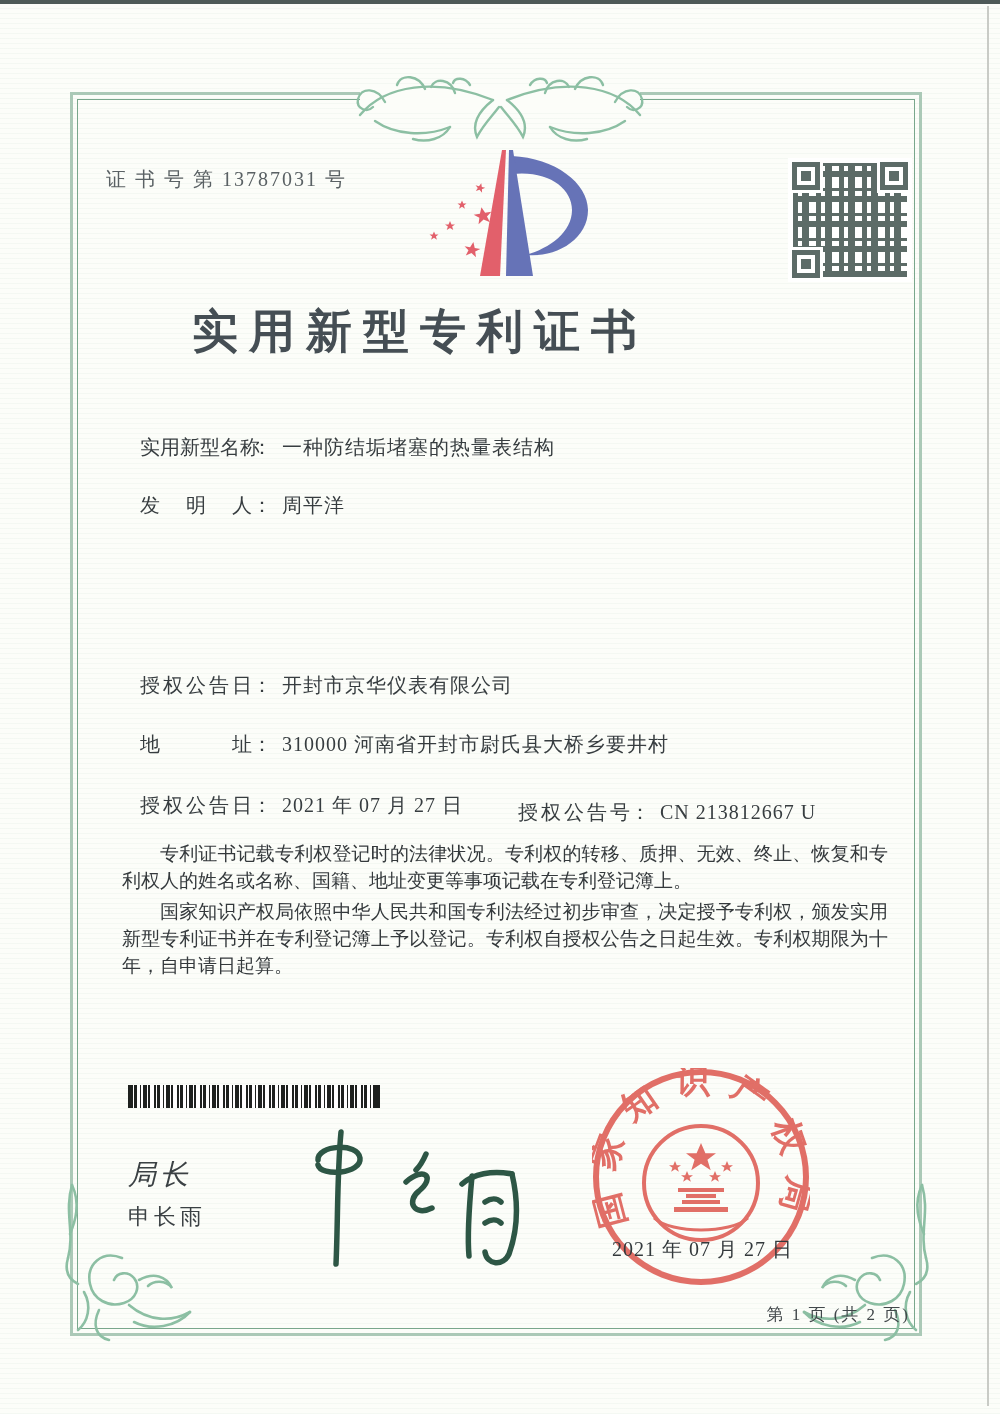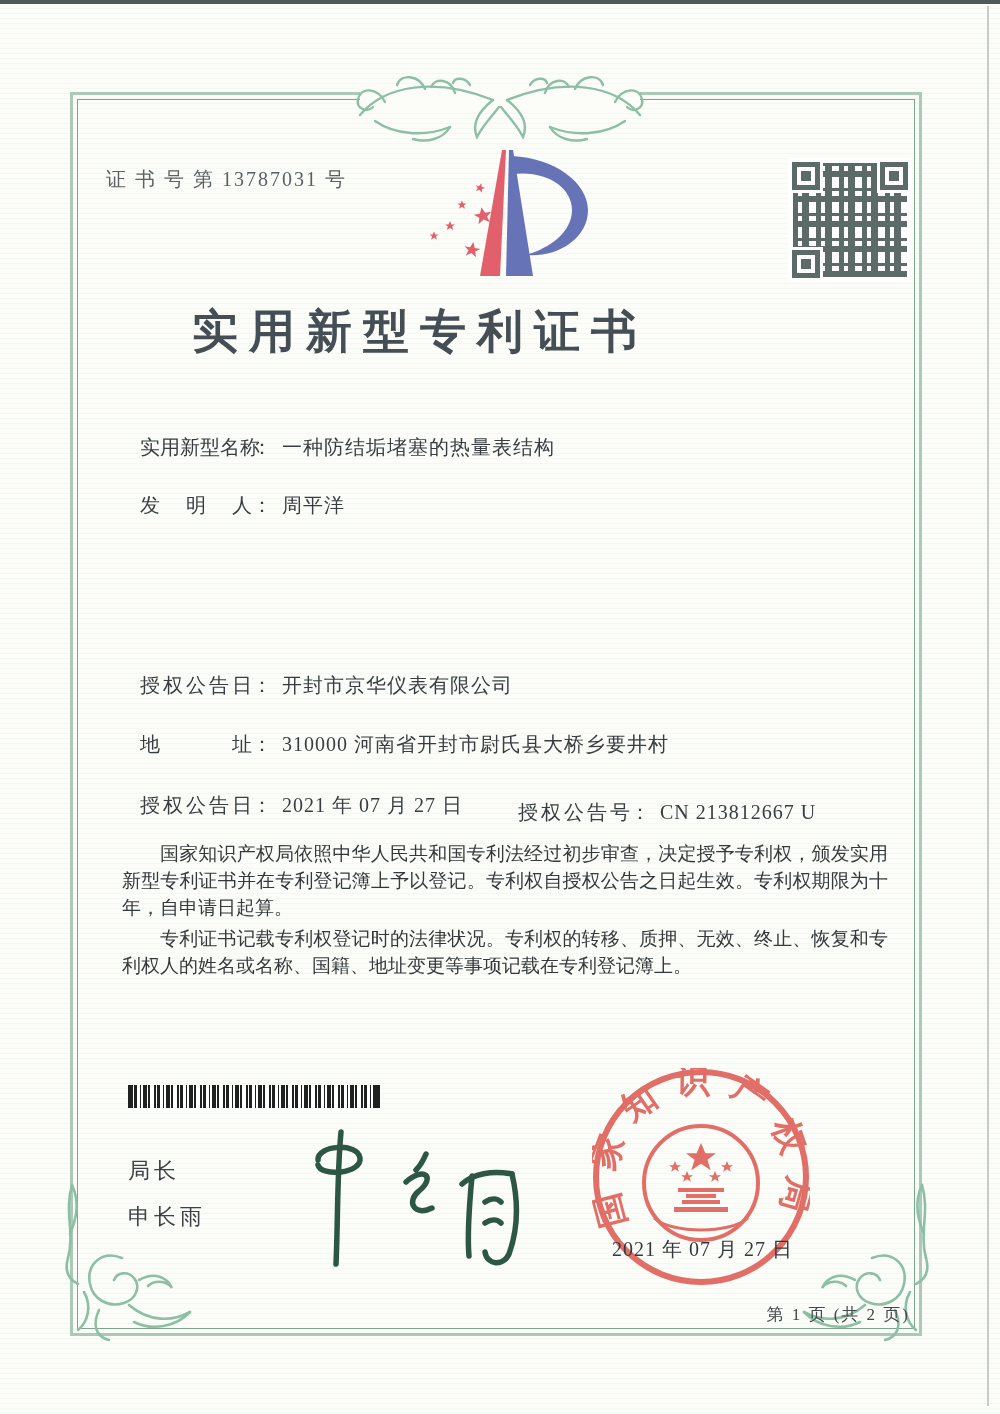--- a/index.html
+++ b/index.html
@@ -61,21 +61,21 @@
   .para p{margin:0;text-indent:2em;text-align:justify;word-break:break-all;}
   .para p + p{margin-top:4px;}
   .barcode{
     position:absolute;left:128px;top:1085px;width:252px;height:23px;
     border-left:3px solid #1e211f;border-right:3px solid #1e211f;box-sizing:border-box;
     background:repeating-linear-gradient(90deg,
       #1e211f 0 2px,#fff 2px 3px,#1e211f 3px 6px,#fff 6px 9px,
       #1e211f 9px 10px,#fff 10px 12px,#1e211f 12px 16px,#fff 16px 17px,
       #1e211f 17px 19px,#fff 19px 23px);
   }
-  .official-title{position:absolute;left:128px;top:1156px;font-size:22px;color:#3b4144;letter-spacing:4px;}
+  .official-title{position:absolute;left:128px;top:1156px;font-size:28px;color:#3b4144;letter-spacing:4px;font-style:italic;}
   .official-name{position:absolute;left:128px;top:1202px;font-size:22px;color:#3b4144;letter-spacing:4px;}
   .signature{position:absolute;left:286px;top:1124px;width:250px;height:152px;}
   .seal{position:absolute;left:592px;top:1068px;width:218px;height:218px;opacity:0.86;}
   .seal-date{
     position:absolute;left:612px;top:1236px;font-size:20px;color:#33393c;
     letter-spacing:1px;z-index:6;white-space:nowrap;
   }
   .page-no{
     position:absolute;left:30px;top:1303px;width:880px;text-align:right;
     font-size:17px;color:#42484b;letter-spacing:2px;
@@ -181,22 +181,22 @@
     <span class="flabel">地址</span><span>：</span><span class="fvalue">310000 河南省开封市尉氏县大桥乡要井村</span>
   </div>
   <div class="row" style="top:792px;width:800px">
     <span class="flabel">授权公告日</span><span>：</span><span class="fvalue">2021 年 07 月 27 日</span>
     <span class="pair2">
       <span class="flabel">授权公告号</span><span>：</span><span class="fvalue">CN 213812667 U</span>
     </span>
   </div>
 
   <div class="para">
+    <p>专利证书记载专利权登记时的法律状况。专利权的转移、质押、无效、终止、恢复和专利权人的姓名或名称、国籍、地址变更等事项记载在专利登记簿上。</p>
     <p>国家知识产权局依照中华人民共和国专利法经过初步审查，决定授予专利权，颁发实用新型专利证书并在专利登记簿上予以登记。专利权自授权公告之日起生效。专利权期限为十年，自申请日起算。</p>
-    <p>专利证书记载专利权登记时的法律状况。专利权的转移、质押、无效、终止、恢复和专利权人的姓名或名称、国籍、地址变更等事项记载在专利登记簿上。</p>
   </div>
 
   <div class="barcode"></div>
 
   <div class="official-title">局长</div>
   <div class="official-name">申长雨</div>
 
   <svg class="signature" viewBox="0 0 250 152">
     <g fill="none" stroke="#2d5645" stroke-width="5.5" stroke-linecap="round" stroke-linejoin="round">
       <path d="M55,8 C51,50 52,96 50,140"></path>

